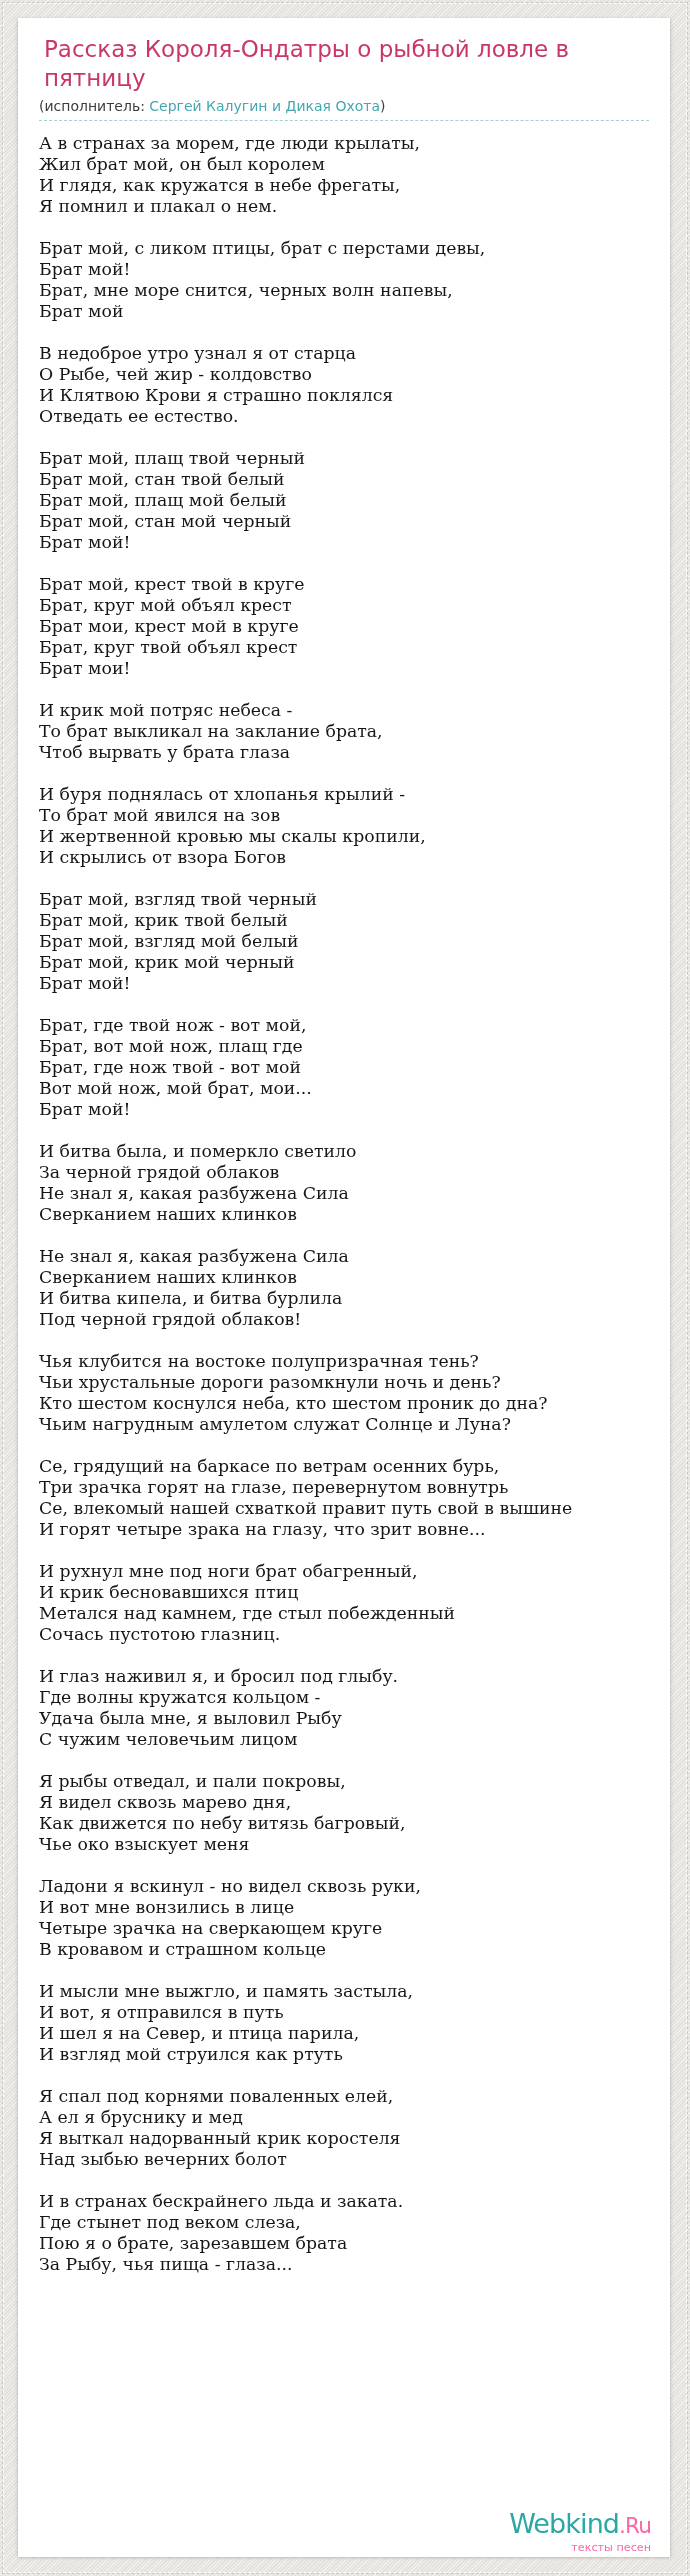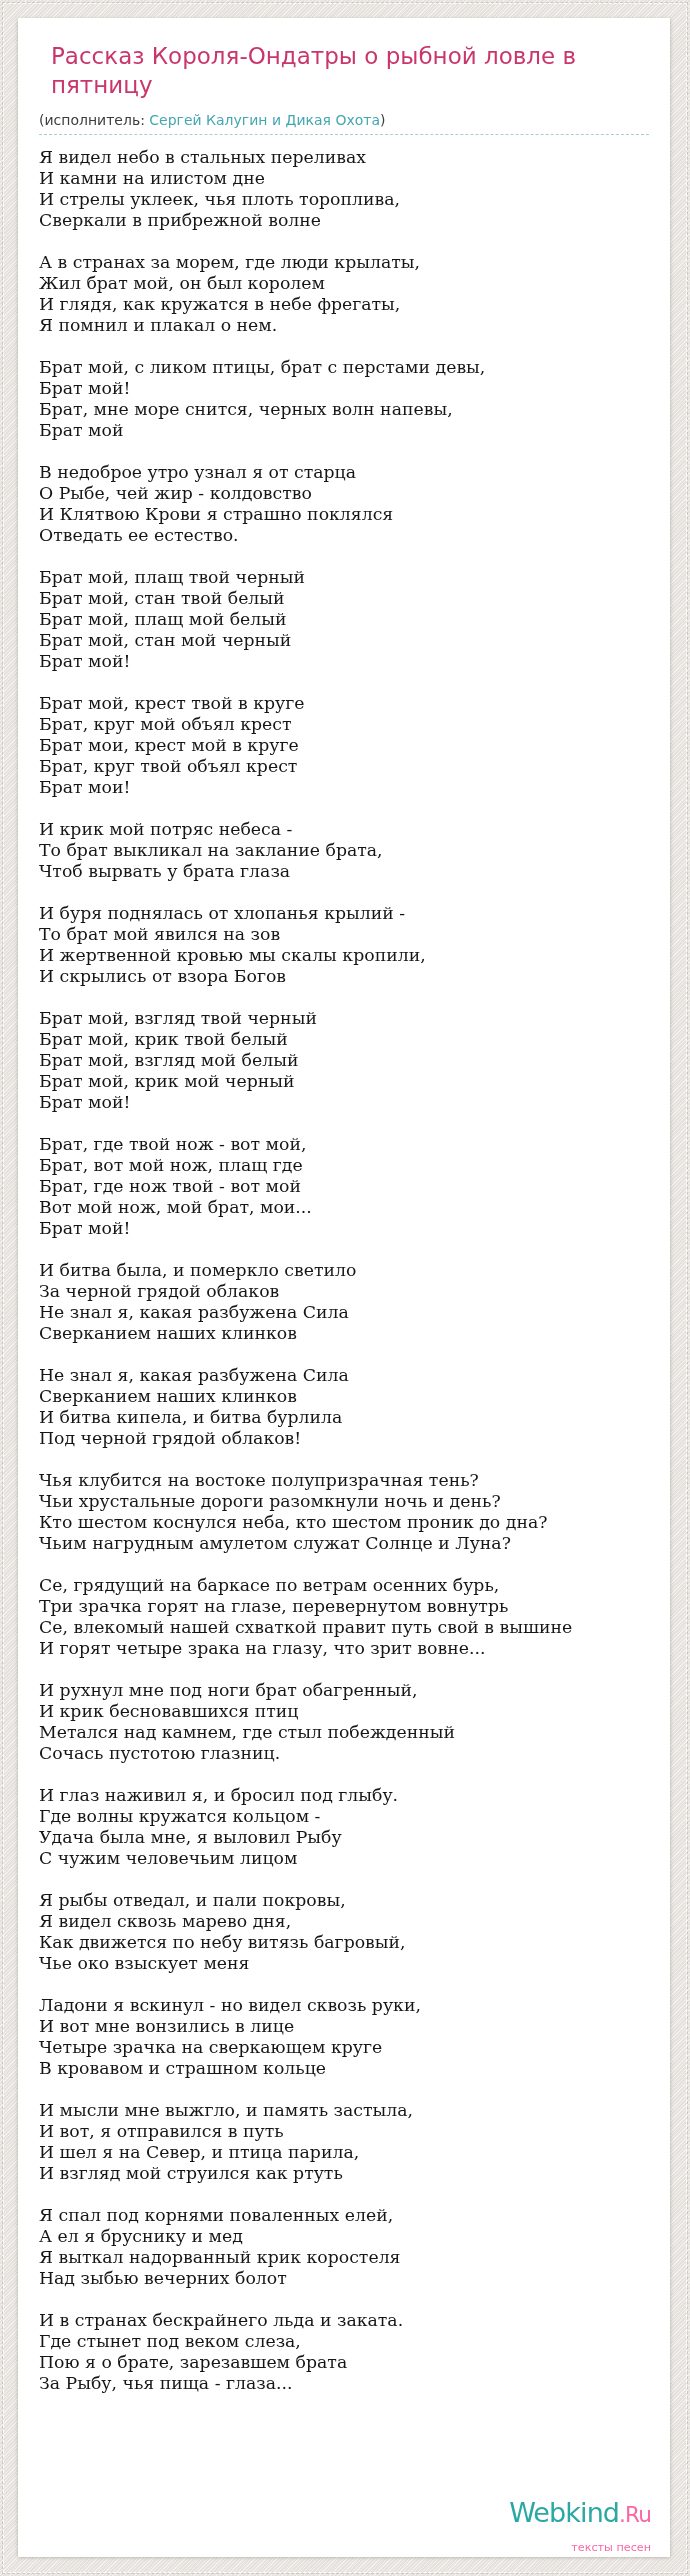--- a/index.html
+++ b/index.html
@@ -22,21 +22,21 @@
     outline:0.9px dashed rgba(170,166,158,.45); outline-offset:0.9px;
     pointer-events:none;
   }
   .card{
     position:absolute; left:18px; top:18px; width:652px; height:2539px;
     box-sizing:border-box; background:var(--card-bg);
     box-shadow:0 0.9px 3.5px rgba(120,115,105,.55);
     padding:12px 21px 0 21px;
   }
   h1.song-title{
-    margin:12px; font-size:23px; font-weight:normal; line-height:29px;
+    margin:5px; font-size:23px; font-weight:normal; line-height:29px;
     color:var(--title); letter-spacing:0;
   }
   .artist-row{
     font-size:14px; line-height:17.3px; color:var(--artist-text);
     padding-bottom:5.2px; border-bottom:0.9px dashed var(--divider);
   }
   .artist-row a{ color:var(--artist-link); text-decoration:none; cursor:pointer; }
   .poem{
     margin-top:11.2px;
     font-family:"DejaVu Serif","Liberation Serif",serif;
@@ -46,41 +46,35 @@
   .stanza:last-child{ margin-bottom:0; }
   .line{ white-space:pre; }
   .logo{
     position:absolute; right:19px; bottom:3.5px; text-align:right;
     font-weight:normal; letter-spacing:-0.9px; line-height:1; cursor:pointer;
   }
   .logo .main{ font-size:27px; color:var(--logo-teal); }
   .logo .suffix{ font-size:21.6px; color:var(--logo-pink); }
   .logo .tagline{
     font-size:11.2px; color:var(--logo-pink); letter-spacing:0;
-    margin-top:16px; line-height:1;
+    margin-top:5px; line-height:1;
   }
 </style>
 <title>Рассказ Короля-Ондатры о рыбной ловле в пятницу</title></head>
 <body>
 
 <div class="frame"></div>
 
 <div class="card">
 
   <h1 class="song-title">Рассказ Короля-Ондатры о рыбной ловле в пятницу</h1>
 
   <div class="artist-row"><span>(исполнитель: </span><a>Сергей Калугин и Дикая Охота</a><span>)</span></div>
 
   <div class="poem" id="poem">
-      <div class="stanza">
-        <div class="line">Я видел небо в стальных переливах</div>
-        <div class="line">И камни на илистом дне</div>
-        <div class="line">И стрелы уклеек, чья плоть тороплива,</div>
-        <div class="line">Сверкали в прибрежной волне</div>
-      </div>
       <div class="stanza">
         <div class="line">А в странах за морем, где люди крылаты,</div>
         <div class="line">Жил брат мой, он был королем</div>
         <div class="line">И глядя, как кружатся в небе фрегаты,</div>
         <div class="line">Я помнил и плакал о нем.</div>
       </div>
       <div class="stanza">
         <div class="line">Брат мой, с ликом птицы, брат с перстами девы,</div>
         <div class="line">Брат мой!</div>
         <div class="line">Брат, мне море снится, черных волн напевы,</div>

